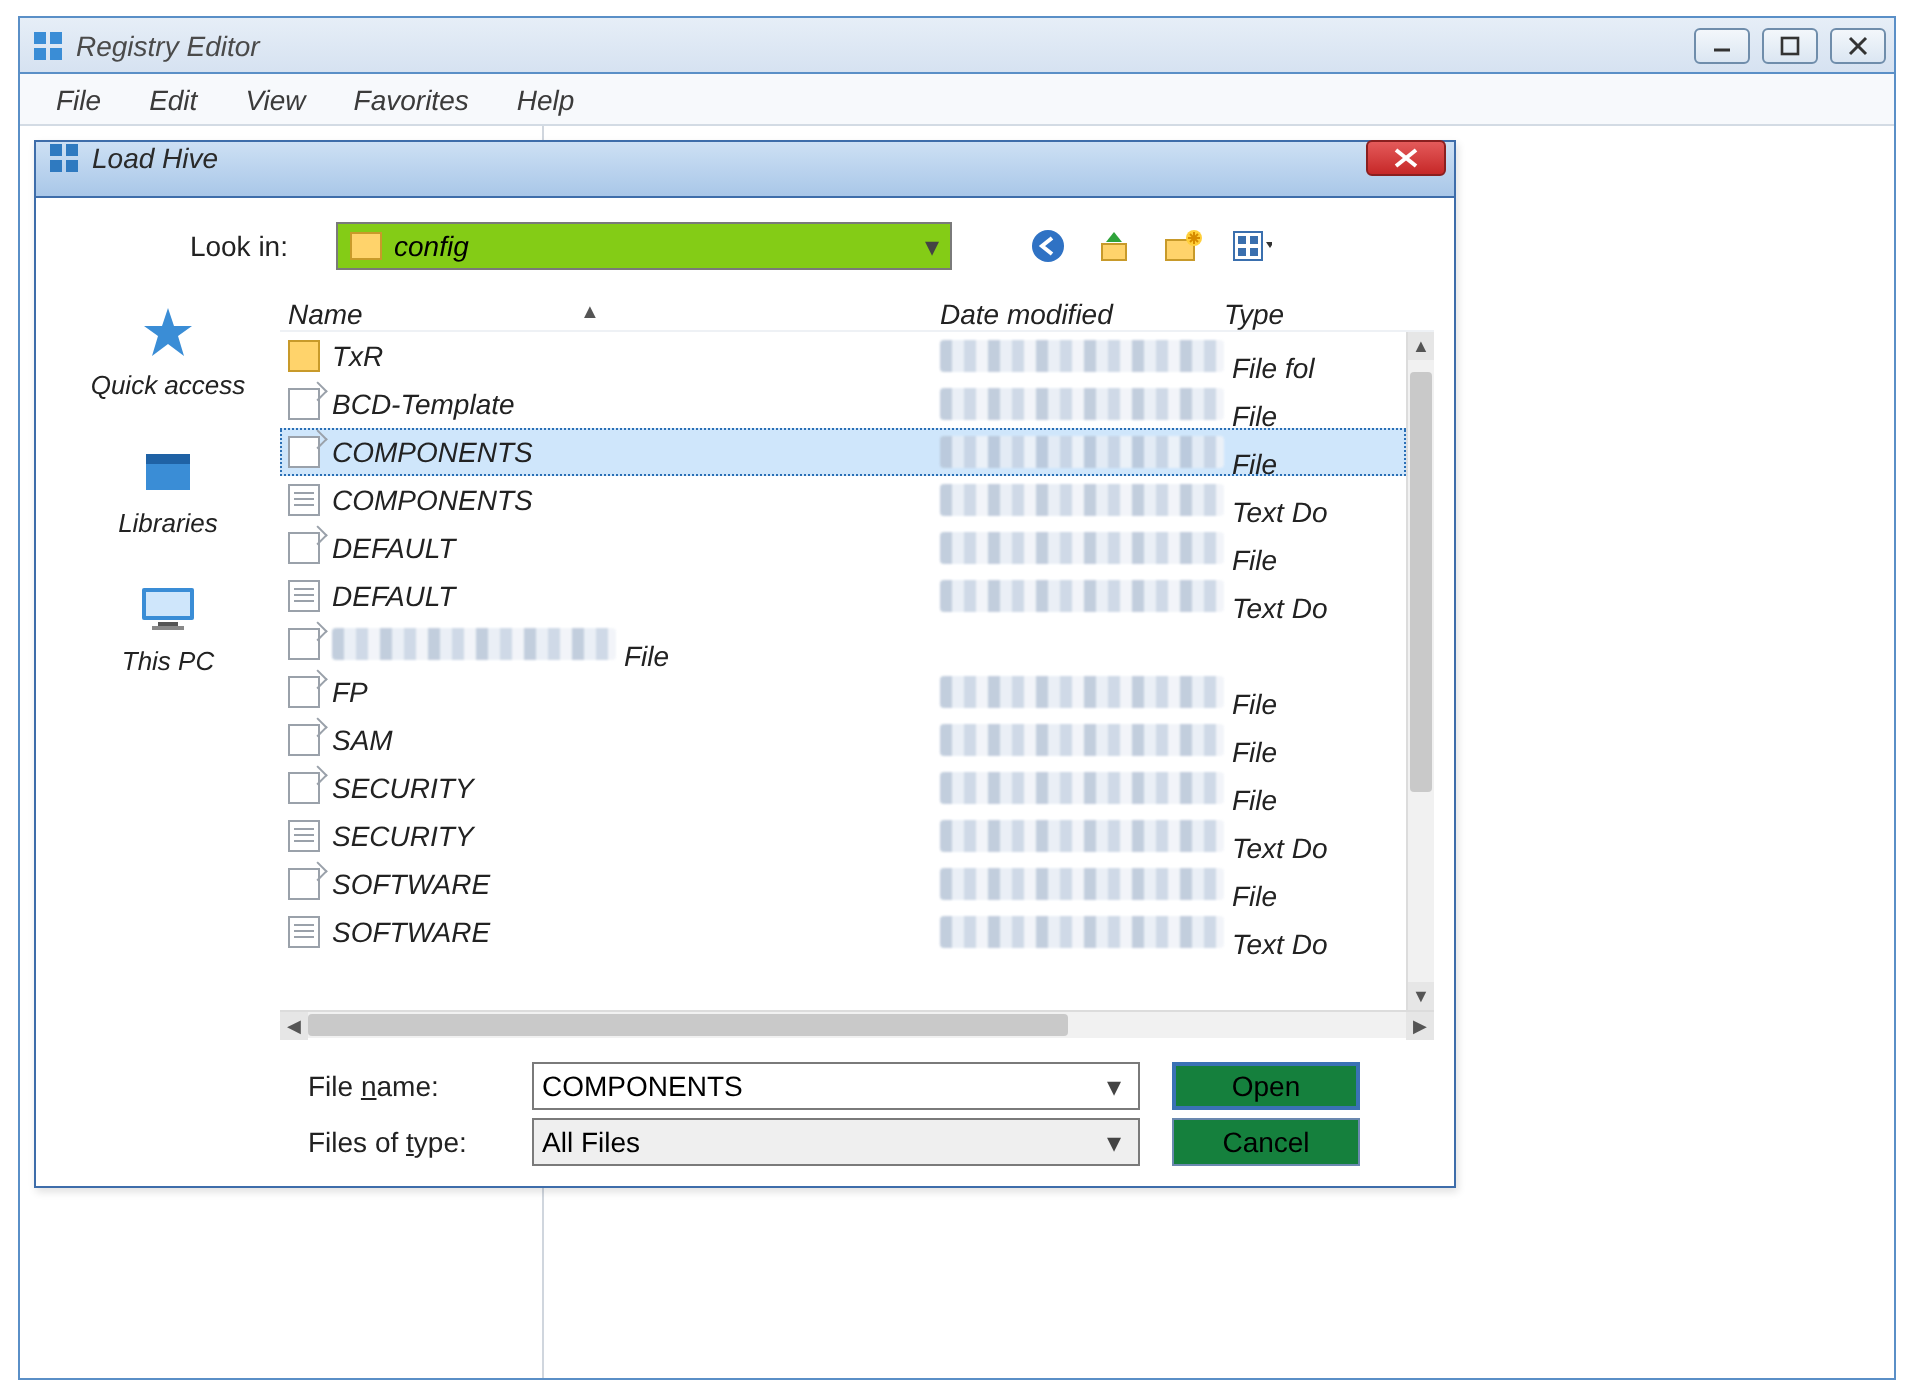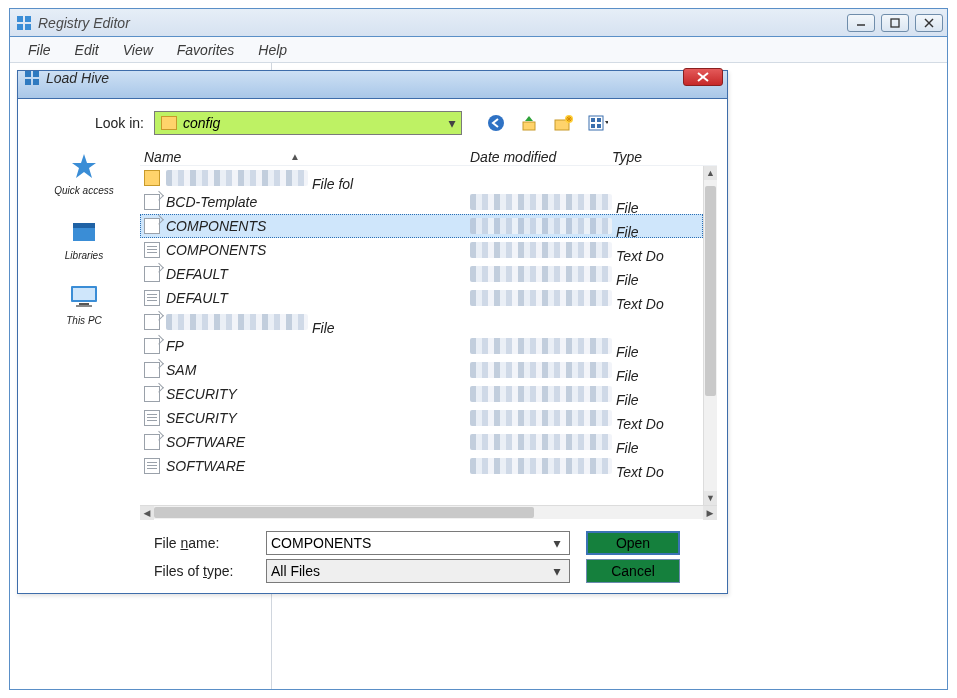--- a/index.html
+++ b/index.html
@@ -38,50 +38,50 @@
   .content-pane { flex: 1; background: #fff; }
 
   
   .dialog {
     position: absolute; left: 17px; top: 70px; width: 711px; height: 524px;
     border: 1px solid #3e6daa; background: #fff;
     box-shadow: 1px 2px 4px rgba(0,0,0,0.12);
     display: flex; flex-direction: column;
   }
   .dlg-titlebar {
-    height: 28px; display: flex; align-items: flex-end; padding: 0 4px 12px 6px;
+    height: 28px; display: flex; align-items: center; padding: 0 4px 12px 6px;
     background: linear-gradient(#cde0f4,#a9c7e8);
     border-bottom: 1px solid #3e6daa;
     font-size: 14px; font-style: italic; color: #2a2a2a;
   }
   .dlg-titlebar .dlg-icon { width:16px; height:16px; margin-right:6px; }
   .dlg-titlebar .spacer { flex:1; }
   .dlg-close {
     width: 40px; height: 18px; border: 1px solid #8a1f1f; border-radius: 3px;
     background: linear-gradient(#e45a5a,#c62828); color:#fff;
     display:flex; align-items:center; justify-content:center; font-size:11px; font-weight:bold;
   }
 
   .dlg-body { flex: 1; display: flex; flex-direction: column; padding: 6px 10px 10px 10px; }
 
-  .lookin-row { display:flex; align-items:center; height: 36px; gap: 10px; }
+  .lookin-row { display:flex; align-items:center; height: 36px; gap: 24px; }
   .lookin-label { width: 116px; text-align: right; font-size: 14px; color:#222; font-style: normal;}
   .lookin-combo {
     display:flex; align-items:center; width:308px; height:24px;
-    border:1px solid #7a7a7a; background:#bef264; font-size:14px;
+    border:1px solid #7a7a7a; background:#84cc16; font-size:14px;
   }
   .lookin-combo .folder-ic { width:16px; height:14px; margin:0 6px; background:#ffd36b; border:1px solid #c89a2a; }
   .lookin-combo .val { flex:1; font-style: italic; }
   .lookin-combo .dd { width:18px; text-align:center; color:#444; }
   .nav-icons { display:flex; align-items:center; gap:14px; margin-left:14px; }
   .nav-ic { width:20px; height:20px; display:flex; align-items:center; justify-content:center; font-size:14px; }
 
   .middle { flex:1; display:flex; min-height:0; margin-top:2px; }
   .places { width:112px; display:flex; flex-direction:column; align-items:center; padding-top:8px; gap:20px; }
-  .place { display:flex; flex-direction:column; align-items:center; gap:4px; font-size:10px; font-style:italic; color:#222; }
+  .place { display:flex; flex-direction:column; align-items:center; gap:4px; font-size:13px; font-style:italic; color:#222; }
   .place .ic { width:34px; height:30px; display:flex; align-items:center; justify-content:center; }
 
   .listing-wrap { flex:1; display:flex; flex-direction:column; min-height:0; }
   .list-header {
     display:flex; align-items:flex-end; height:22px; font-size:14px; font-style:italic; color:#222;
     padding-right:14px;
   }
   .col-name { flex:0 0 330px; padding-left:4px; position:relative;}
   .col-name .sort-caret { position:absolute; left:150px; top:2px; font-size:10px; font-style:normal; color:#555;}
   .col-date { flex:0 0 142px; }
@@ -285,20 +285,21 @@
       <div class="listing-wrap">
         <div class="list-header">
           <div class="col-name"><span>Name</span><span class="sort-caret">▲</span></div>
           <div class="col-date">Date modified</div>
           <div class="col-type">Type</div>
         </div>
         <div class="list-body">
           <div class="rows" id="file-rows">
               <div class="row">
                 <span class="ic folder"></span>
+                <span class="nm">TxR</span>
                 <span class="dt"></span>
                 <span class="tp">File fol</span>
               </div>
               <div class="row">
                 <span class="ic file"></span>
                 <span class="nm">BCD-Template</span>
                 <span class="dt"></span>
                 <span class="tp">File</span>
               </div>
               <div class="row selected">

